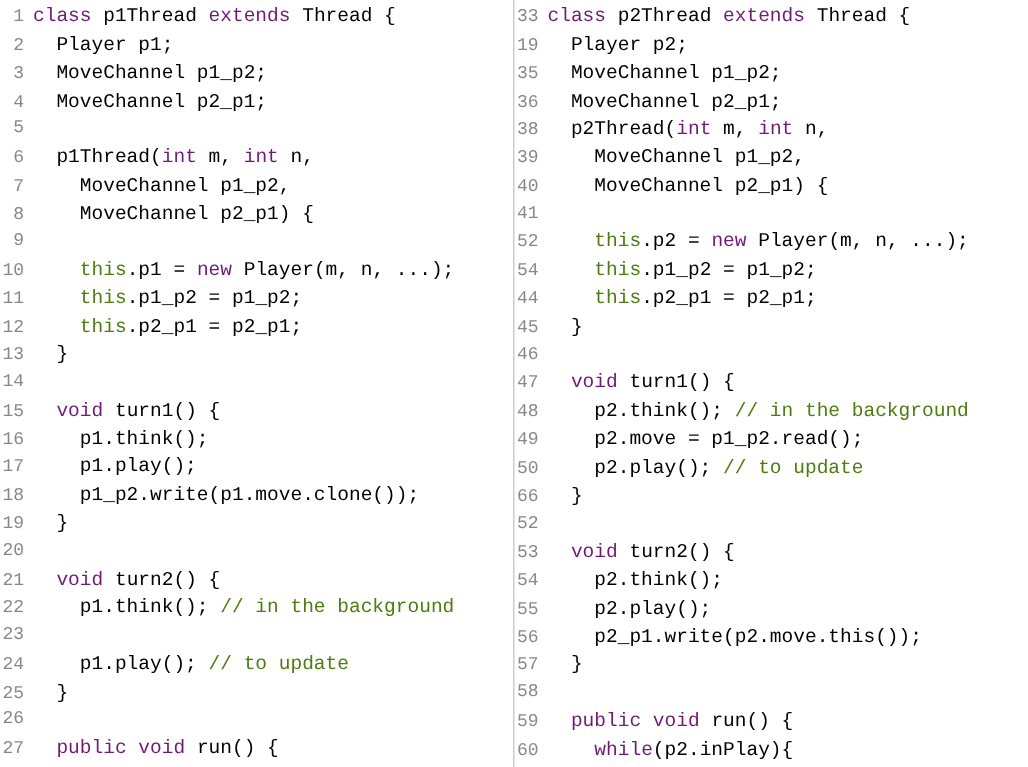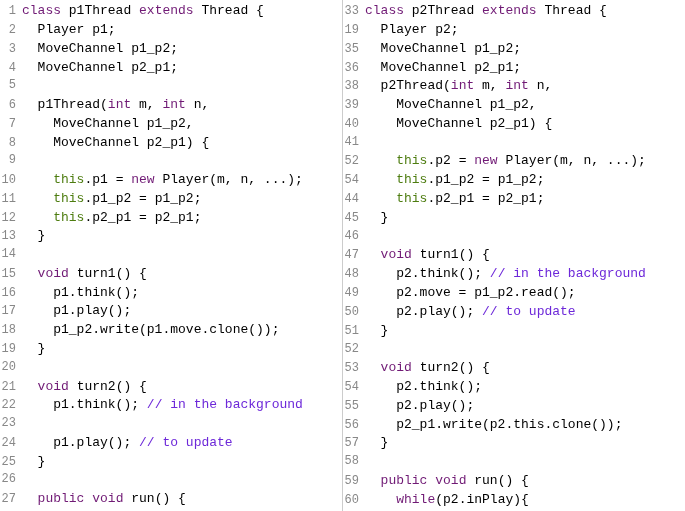--- a/index.html
+++ b/index.html
@@ -41,21 +41,21 @@
       font-size: 12px;
       user-select: none;
       flex-shrink: 0;
     }
     .code {
       white-space: pre;
       color: #000000;
     }
     
     .kw { color: #701a75; font-weight: normal; }
-    .comment { color: #6d28d9; font-style: normal; }
+    .comment { color: #4d7c0f; font-style: normal; }
     .this-kw { color: #4d7c0f; }
     .black { color: #000000; }
   </style>
 </head>
 <body>
 
 <div class="code-container">
   <div class="pane" id="left-pane">
       <div class="line">
         <span class="ln">1</span>
@@ -233,42 +233,42 @@
       </div>
       <div class="line">
         <span class="ln">49</span>
         <span class="code"><span class="black">    p2.move = p1_p2.read();</span></span>
       </div>
       <div class="line">
         <span class="ln">50</span>
         <span class="code"><span class="black">    p2.play(); </span><span class="comment">// to update</span></span>
       </div>
       <div class="line">
-        <span class="ln">51</span>
+        <span class="ln">66</span>
         <span class="code"><span class="black">  }</span></span>
       </div>
       <div class="line">
         <span class="ln">52</span>
         <span class="code"></span>
       </div>
       <div class="line">
         <span class="ln">53</span>
         <span class="code"><span class="black">  </span><span class="kw">void</span><span class="black"> turn2() {</span></span>
       </div>
       <div class="line">
         <span class="ln">54</span>
         <span class="code"><span class="black">    p2.think();</span></span>
       </div>
       <div class="line">
         <span class="ln">55</span>
         <span class="code"><span class="black">    p2.play();</span></span>
       </div>
       <div class="line">
         <span class="ln">56</span>
-        <span class="code"><span class="black">    p2_p1.write(p2.this.clone());</span></span>
+        <span class="code"><span class="black">    p2_p1.write(p2.move.this());</span></span>
       </div>
       <div class="line">
         <span class="ln">57</span>
         <span class="code"><span class="black">  }</span></span>
       </div>
       <div class="line">
         <span class="ln">58</span>
         <span class="code"></span>
       </div>
       <div class="line">

